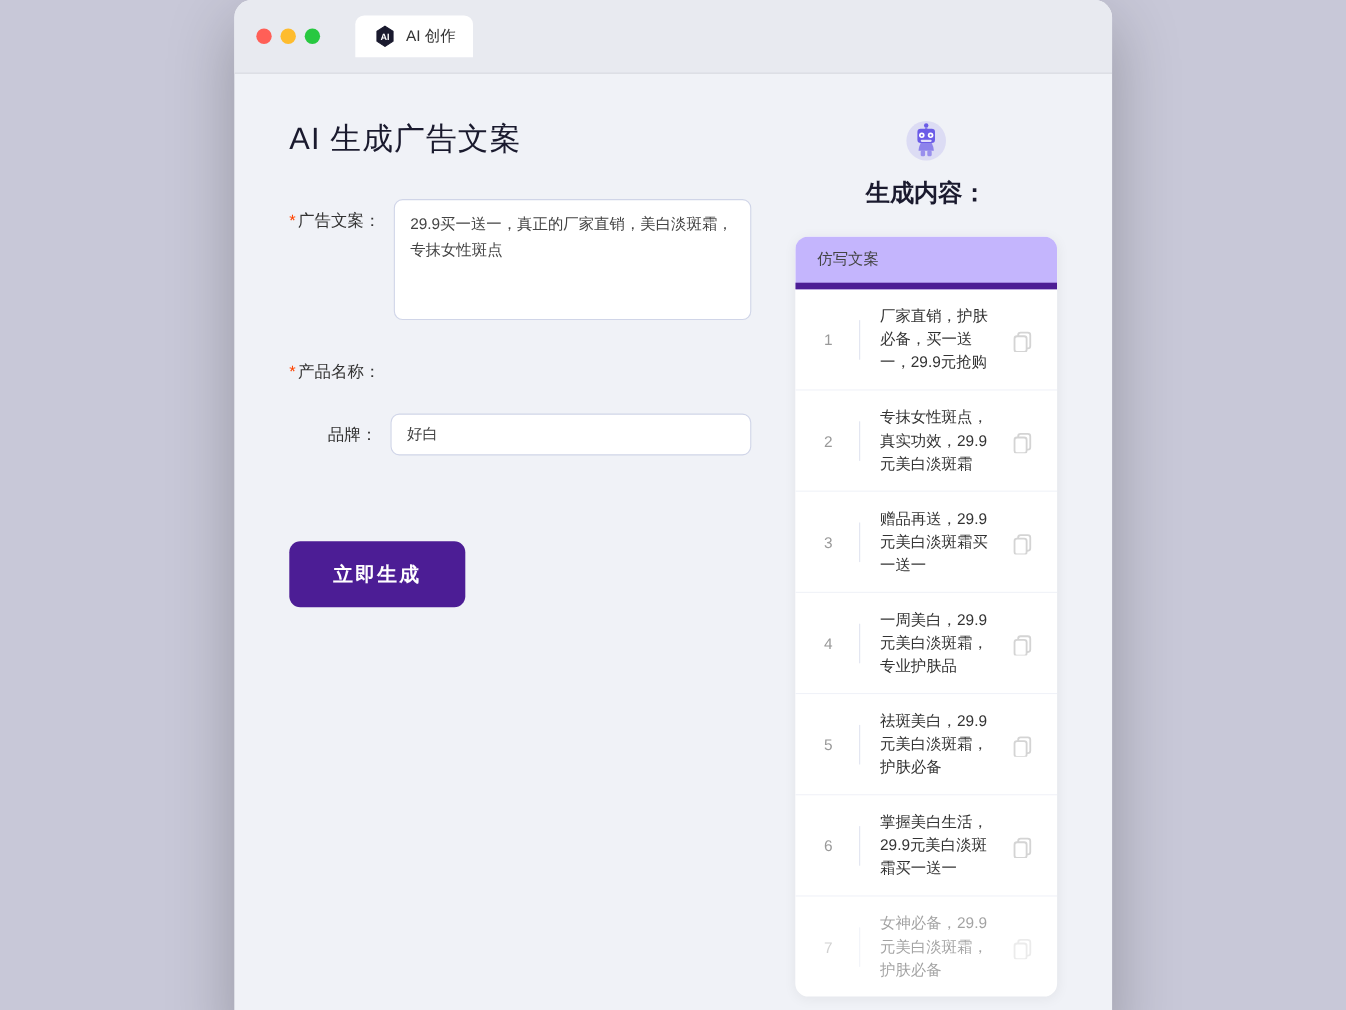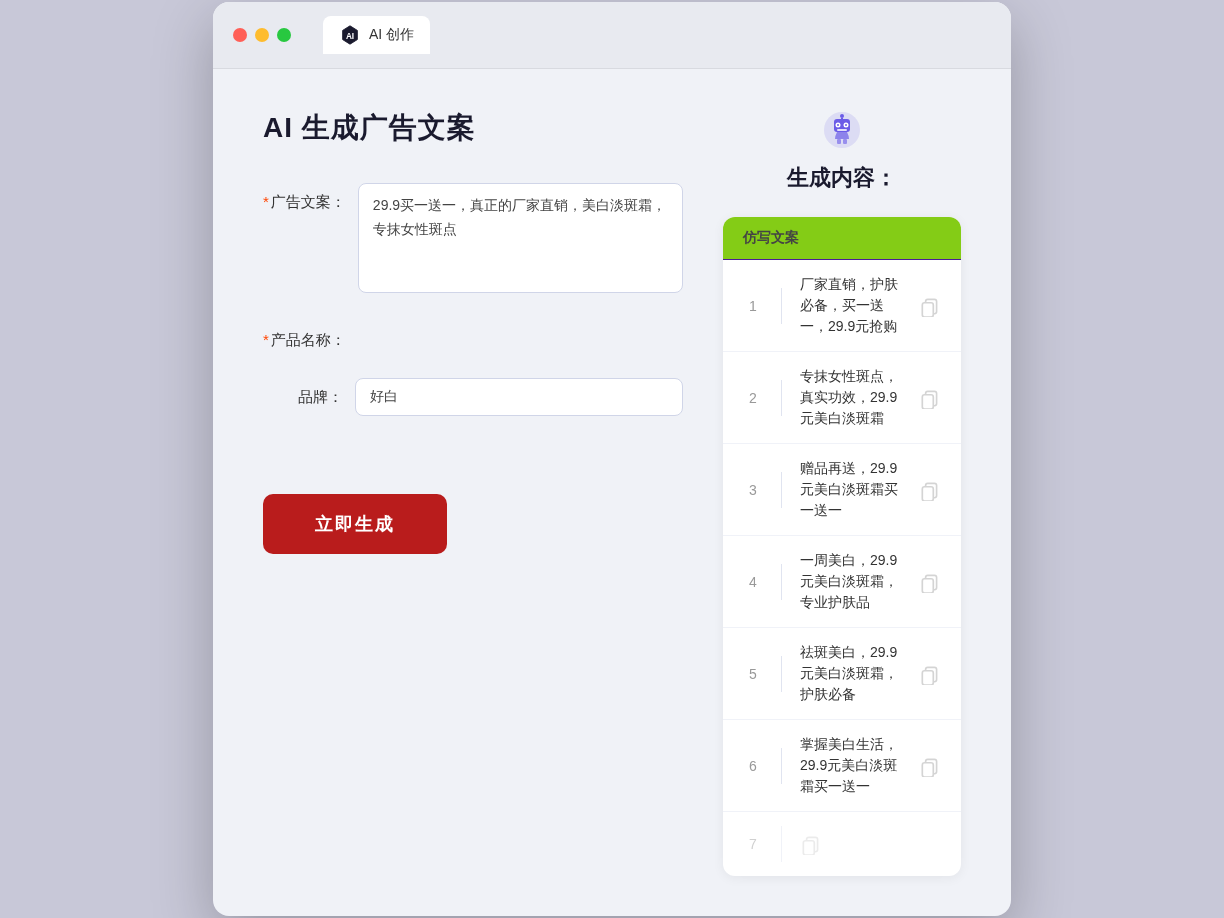--- a/index.html
+++ b/index.html
@@ -67,21 +67,21 @@
       min-height: 640px;
     }
 
     
     .left-panel {
       flex: 0 0 420px;
     }
 
     .page-title {
       font-size: 28px;
-      font-weight: 700;
+      font-weight: 400;
       color: #1a1a2e;
       margin-bottom: 36px;
       letter-spacing: 1px;
     }
 
     .form-group {
       display: flex;
       align-items: flex-start;
       margin-bottom: 28px;
       gap: 12px;
@@ -115,25 +115,25 @@
     }
 
     textarea.form-input {
       resize: none;
       height: 110px;
       line-height: 1.7;
     }
 
     .generate-btn {
       margin-top: 50px;
-      background: #b91c1c;
+      background: #4c1d95;
       color: white;
       border: none;
       border-radius: 10px;
-      padding: 18px 52px;
+      padding: 18px 40px;
       font-size: 18px;
       font-weight: 600;
       cursor: pointer;
       letter-spacing: 2px;
       font-family: Liberation Mono, monospace;
     }
 
     
     .right-panel {
       flex: 1;
@@ -159,26 +159,26 @@
     }
 
     .results-table {
       background: white;
       border-radius: 12px;
       overflow: hidden;
       box-shadow: 0 2px 12px rgba(0,0,0,0.06);
     }
 
     .table-header {
-      background: #84cc16;
+      background: #c4b5fd;
       padding: 12px 20px;
       font-size: 14px;
-      font-weight: 700;
+      font-weight: 400;
       color: #444;
-      border-bottom: 1px solid #4c1d95;
+      border-bottom: 6px solid #4c1d95;
     }
 
     .result-row {
       display: flex;
       align-items: center;
       padding: 14px 20px;
       border-bottom: 1px solid #f0f2f8;
       gap: 14px;
     }
 
@@ -351,20 +351,21 @@
       <div class="divider"></div>
       <span class="row-text">掌握美白生活，29.9元美白淡斑霜买一送一</span>
       <svg class="copy-icon" viewBox="0 0 20 20" fill="none">
         <rect x="6" y="4" width="10" height="13" rx="2" stroke="#aaa" stroke-width="1.5" fill="none"></rect>
         <rect x="3" y="7" width="10" height="13" rx="2" stroke="#aaa" stroke-width="1.5" fill="white"></rect>
       </svg>
     </div>
             <div class="result-row dimmed">
       <span class="row-num">7</span>
       <div class="divider"></div>
+      <span class="row-text">女神必备，29.9元美白淡斑霜，护肤必备</span>
       <svg class="copy-icon" viewBox="0 0 20 20" fill="none">
         <rect x="6" y="4" width="10" height="13" rx="2" stroke="#aaa" stroke-width="1.5" fill="none"></rect>
         <rect x="3" y="7" width="10" height="13" rx="2" stroke="#aaa" stroke-width="1.5" fill="white"></rect>
       </svg>
     </div>
           </div>
       </div>
     </div>
 
   </div>

